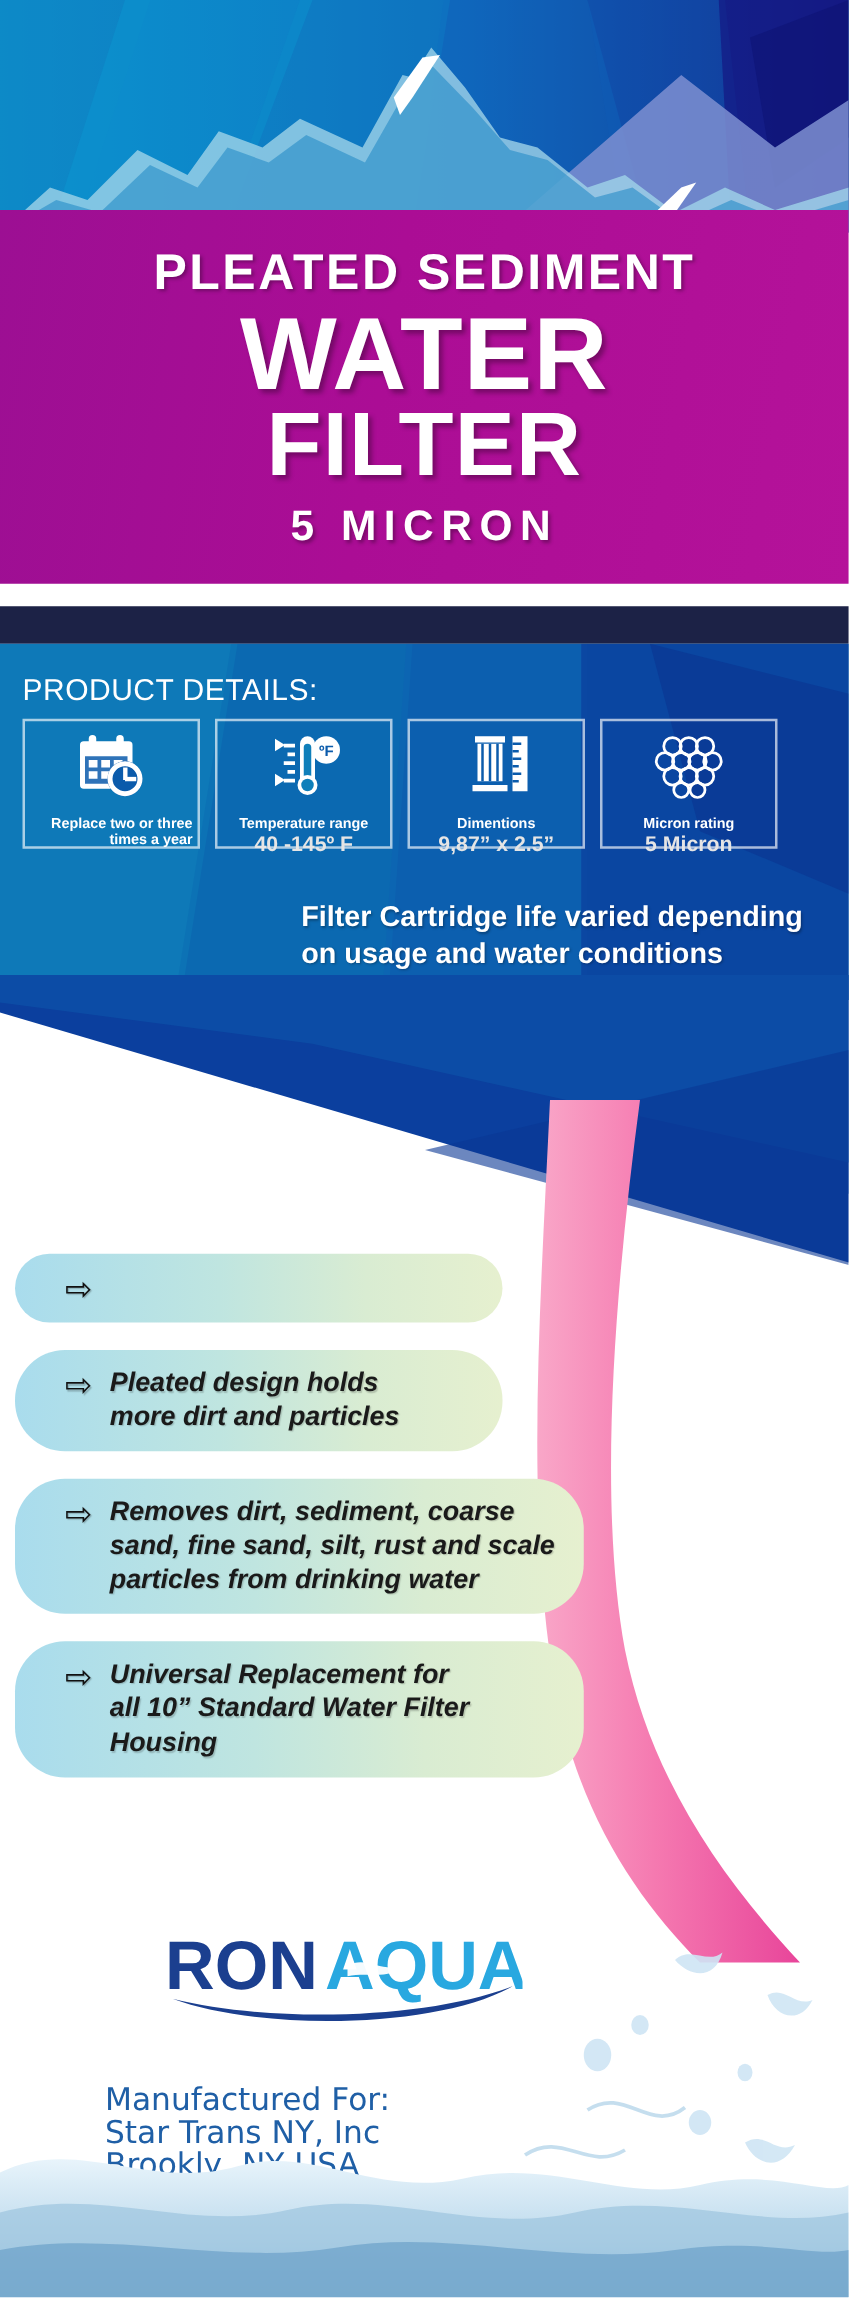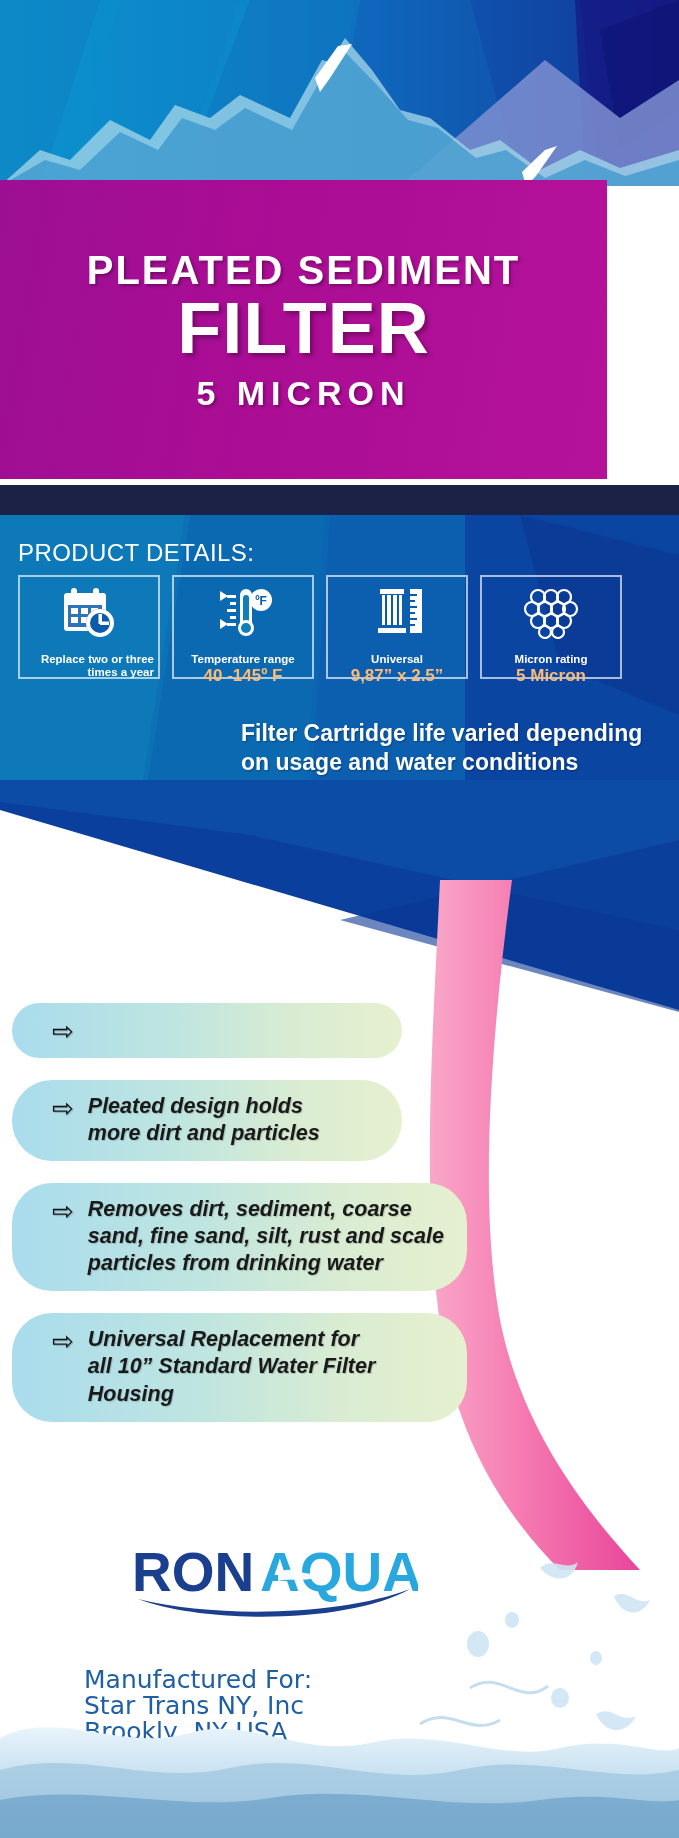--- a/index.html
+++ b/index.html
@@ -8,21 +8,21 @@
     width:679px; height:1838px; position:relative; overflow:hidden;
     font-family:"Liberation Sans", sans-serif;
   }
 
   
   .mountains { position:absolute; left:0; top:0; width:679px; height:186px; overflow:hidden; background:#0b7fc0; }
   .mountains svg { display:block; width:679px; height:186px; }
 
   
   .title-banner {
-    position:absolute; left:0; top:180px; width:607px; height:299px;
+    position:absolute; left:0; top:168px; width:679px; height:299px;
     background:#a50f96;
     background:linear-gradient(100deg,#9c0f93 0%, #ab0d95 45%, #b5129a 100%);
     display:flex; flex-direction:column; align-items:center; justify-content:center;
     padding-top:4px;
   }
   .t-pleated {
     color:#fff; font-weight:bold; font-size:40px; letter-spacing:2.0px;
     text-shadow:2px 2px 3px rgba(0,0,0,.30); line-height:1.0; margin-bottom:6px;
   }
   .t-water {
@@ -54,21 +54,21 @@
   }
 
   .boxes { position:absolute; left:18px; top:60px; width:648px; display:flex; gap:12px; }
   .pd-box {
     width:142px; height:104px; border:2px solid rgba(255,255,255,.65);
     display:flex; flex-direction:column; align-items:center; justify-content:flex-start;
     padding:8px 4px 5px; position:relative;
   }
   .pd-ico { height:60px; display:flex; align-items:center; justify-content:center; }
   .pd-lbl { color:#fff; font-size:11.5px; font-weight:bold; text-align:right; line-height:1.15; margin-top:14px; }
-  .pd-val { color:#fdba74; font-size:17px; font-weight:bold; text-align:center; line-height:1.1; margin-top:1px; }
+  .pd-val { color:#e5e5e5; font-size:17px; font-weight:bold; text-align:center; line-height:1.1; margin-top:1px; }
 
   .cart-note {
     position:absolute; right:18px; top:204px; width:420px; text-align:left;
     color:#fff; font-weight:bold; font-size:23px; line-height:1.28;
     text-shadow:1px 1px 2px rgba(0,0,0,.3);
   }
 
   
   .white-body { position:absolute; left:0; top:800px; width:679px; height:1038px; background:#fff; }
   .diag-blue { position:absolute; left:0; top:780px; width:679px; height:300px; }
@@ -137,20 +137,21 @@
     <path d="M 0,186 L 40,150 L 70,160 L 110,120 L 150,140 L 175,105 L 210,118 L 240,95 L 290,118 L 322,60 L 330,62 L 345,38 L 372,70 L 400,110 L 430,118 L 470,150 L 500,140 L 540,170 L 580,150 L 620,168 L 679,150 L 679,186 Z" fill="#9fd3e8" opacity=".80"></path>
     <path d="M 0,186 L 45,160 L 80,170 L 120,132 L 158,150 L 182,118 L 215,130 L 245,108 L 292,130 L 325,72 L 345,52 L 378,86 L 408,120 L 438,128 L 476,158 L 506,150 L 545,178 L 585,160 L 625,176 L 679,160 L 679,186 Z" fill="#1d86c4" opacity=".55"></path>
 
     <path d="M 338,46 L 352,44 L 330,78 L 320,92 L 315,78 Z" fill="#ffffff"></path>
     <path d="M 545,150 L 557,146 L 536,176 L 526,186 L 522,172 Z" fill="#ffffff"></path>
   </svg>
 </div>
 
 <div class="title-banner">
   <div class="t-pleated">PLEATED SEDIMENT</div>
+  <div class="t-water">WATER</div>
   <div class="t-filter">FILTER</div>
   <div class="t-micron">5 MICRON</div>
 </div>
 
 <div class="navy-strip"></div>
 
 <div class="details-panel">
   <svg class="facets" viewBox="0 0 679 440" preserveAspectRatio="none">
     <rect x="0" y="0" width="679" height="440" fill="#0b5bab"></rect>
     <polygon points="0,0 190,0 120,440 0,440" fill="#0f7fba" opacity=".85"></polygon>
@@ -229,21 +230,21 @@
           <g fill="#0b5bab">
             <rect x="42" y="9" width="7" height="2"></rect>
               <rect x="42" y="15" width="5" height="2"></rect>
             <rect x="42" y="21" width="7" height="2"></rect>
               <rect x="42" y="27" width="5" height="2"></rect>
             <rect x="42" y="33" width="7" height="2"></rect>
               <rect x="42" y="39" width="5" height="2"></rect>
           </g>
         </svg>
       </div>
-      <div class="pd-lbl">Universal</div>
+      <div class="pd-lbl">Dimentions</div>
       <div class="pd-val">9,87” x 2.5”</div>
     </div>
 
     <div class="pd-box">
       <div class="pd-ico">
         <svg width="58" height="54" viewBox="0 0 58 54">
           <g fill="none" stroke="#fff" stroke-width="2.2">
             <circle cx="16" cy="12" r="7"></circle>
               <circle cx="29" cy="12" r="7"></circle>
               <circle cx="42" cy="12" r="7"></circle>

